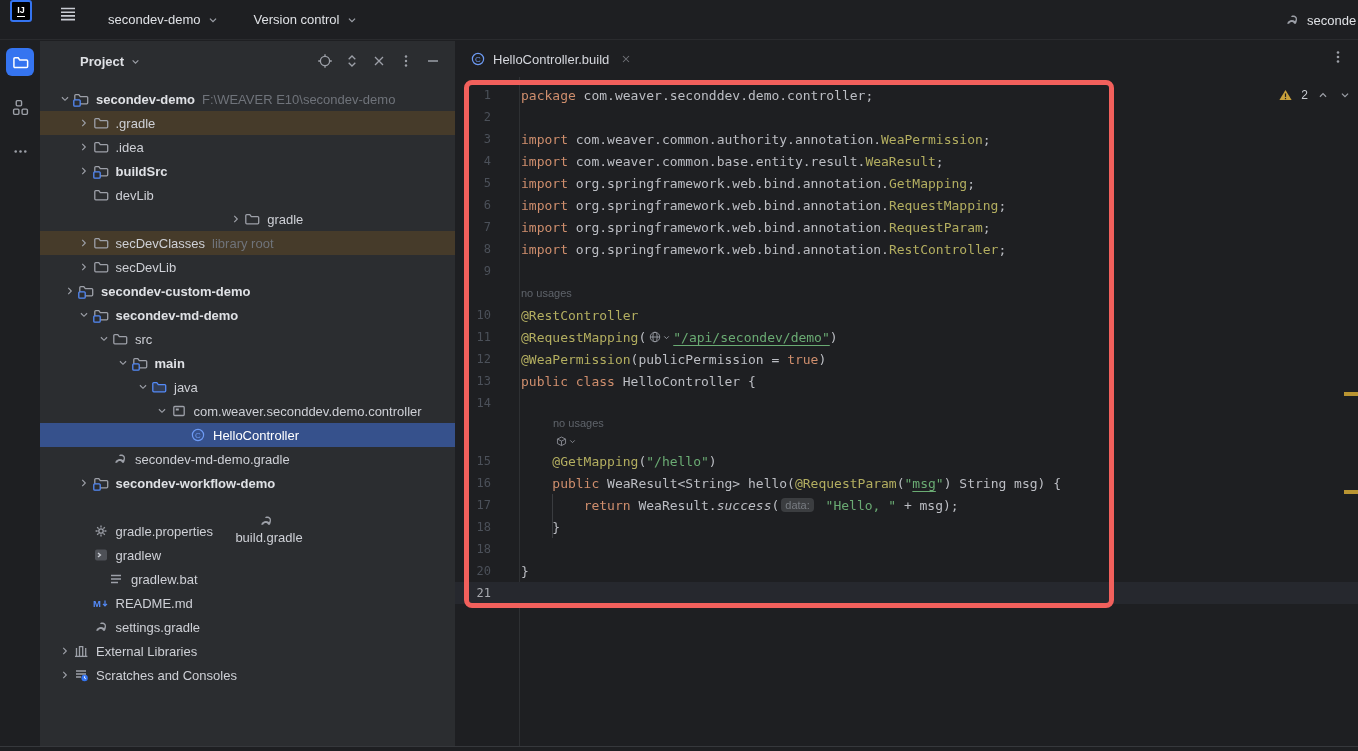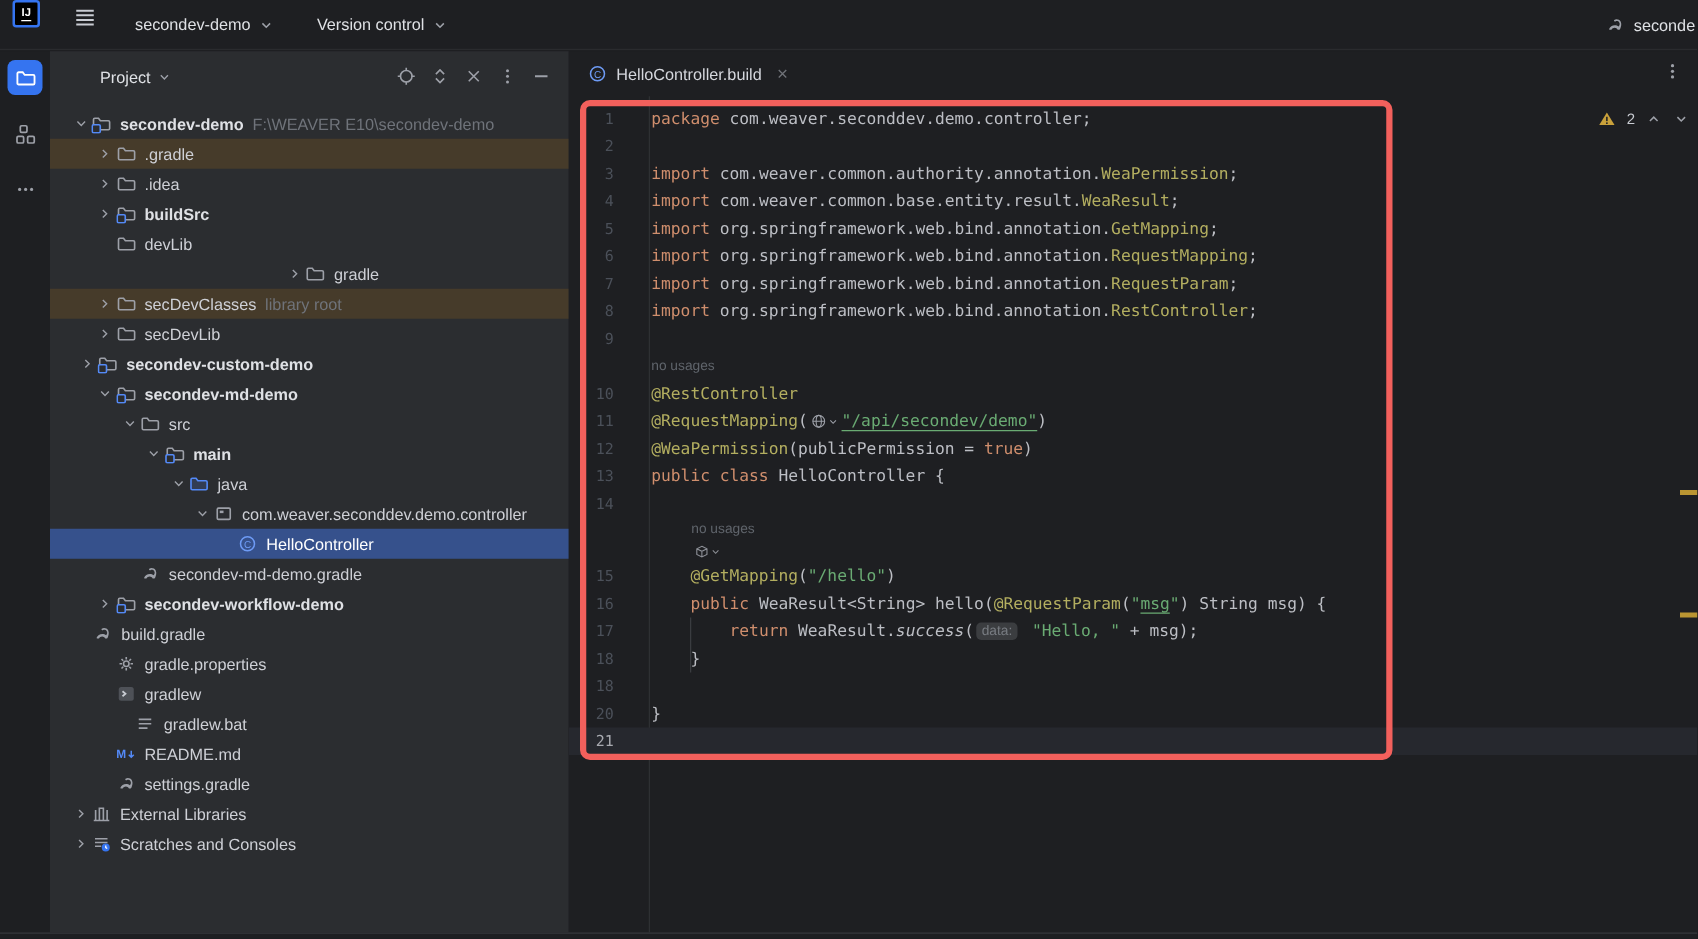--- a/index.html
+++ b/index.html
@@ -32,21 +32,21 @@
   .stripe-btn { width:28px; height:28px; margin:0 auto; border-radius:6px;
     display:flex; align-items:center; justify-content:center; cursor:pointer; }
   .stripe-btn.b1 { margin-top:7px; background:#3574F0; }
   .stripe-btn.b2 { margin-top:17px; }
   .stripe-btn.b3 { margin-top:16px; color:#9DA0A8; font-size:15px; letter-spacing:1px;}
 
   
   .panel { position:absolute; left:40px; top:41px; width:415px; height:705px;
     background:#2B2D30; }
   .panel-head { height:40px; display:flex; align-items:center; padding:0 12px; }
-  .panel-title { display:flex; align-items:center; gap:5px; font-weight:normal; color:#DFE1E5; cursor:pointer;padding-left:28px;}
+  .panel-title { display:flex; align-items:center; gap:5px; font-weight:bold; color:#DFE1E5; cursor:pointer;padding-left:28px;}
   .panel-tools { margin-left:auto; display:flex; align-items:center; gap:7px; }
   .ptool { width:20px; height:20px; display:flex; align-items:center; justify-content:center; cursor:pointer; }
   .tree { margin-top:6px; }
   .tree-row { height:24px; display:flex; align-items:center; color:#CED0D6; cursor:pointer; white-space:nowrap; }
   .tree-row.brown { background:#463B2A; }
   .tree-row.sel { background:#36518C; color:#FFFFFF; }
   .tree-row .chev { width:17px; height:16px; flex:0 0 17px; display:flex; align-items:center; justify-content:center;}
   .tree-row .ticon { width:18px; height:16px; flex:0 0 18px; display:flex; align-items:center; justify-content:flex-start; margin-right:5px;}
   .tree-row .lbl.bold { font-weight:bold; color:#DFE1E5; }
   .tree-row.sel .lbl { color:#fff; }
@@ -403,21 +403,21 @@
           </svg>
         </span>
         <span class="ticon">
           <svg width="16" height="16" viewBox="0 0 16 16">
             <path d="M1.8 4.6c0-.6.4-1 1-1h3l1.5 2h6.4c.6 0 1 .4 1 1v5.2c0 .6-.4 1-1 1H2.8c-.6 0-1-.4-1-1z" stroke="#9DA0A8" stroke-width="1.3" fill="none"></path>
             <rect x="0.8" y="8.8" width="6.4" height="6.4" rx="1" fill="#2B2D30" stroke="#548AF7" stroke-width="1.3"></rect>
           </svg>
         </span>
         <span class="lbl bold">secondev-workflow-demo</span>
       </div>
-      <div class="tree-row" style="padding-left: 17px;">
+      <div class="tree-row" style="padding-left: 43px; flex-direction: column;">
         <span class="chev"></span>
         <span class="ticon">
           <svg width="16" height="16" viewBox="0 0 16 16">
             <path d="M12.6 5.3c-1.1-1.8-3.4-2.4-5.2-1.4-.3.2-.3.6-.1.8l.4.4c.2.2.5.2.7 0 1.1-.5 2.4-.1 3 .9.6 1 .4 2.3-.5 3.1-.8-.6-1.9-1-3-1-2.1 0-3.9 1.3-4.6 3.1-.1.3.1.6.4.6h1.1c.2 0 .4-.1.5-.3.4-.8 1.4-1.4 2.4-1.4s1.9.6 2.3 1.4c.1.2.3.3.5.3h.9c.3 0 .5-.2.6-.4.8-1.9 1.5-4.1.6-6.1z" fill="#9DA0A8"></path>
             <circle cx="9.4" cy="7.1" r=".7" fill="#2B2D30"></circle>
           </svg>
         </span>
         <span class="lbl">build.gradle</span>
       </div>
       <div class="tree-row" style="padding-left: 35.5px;">

